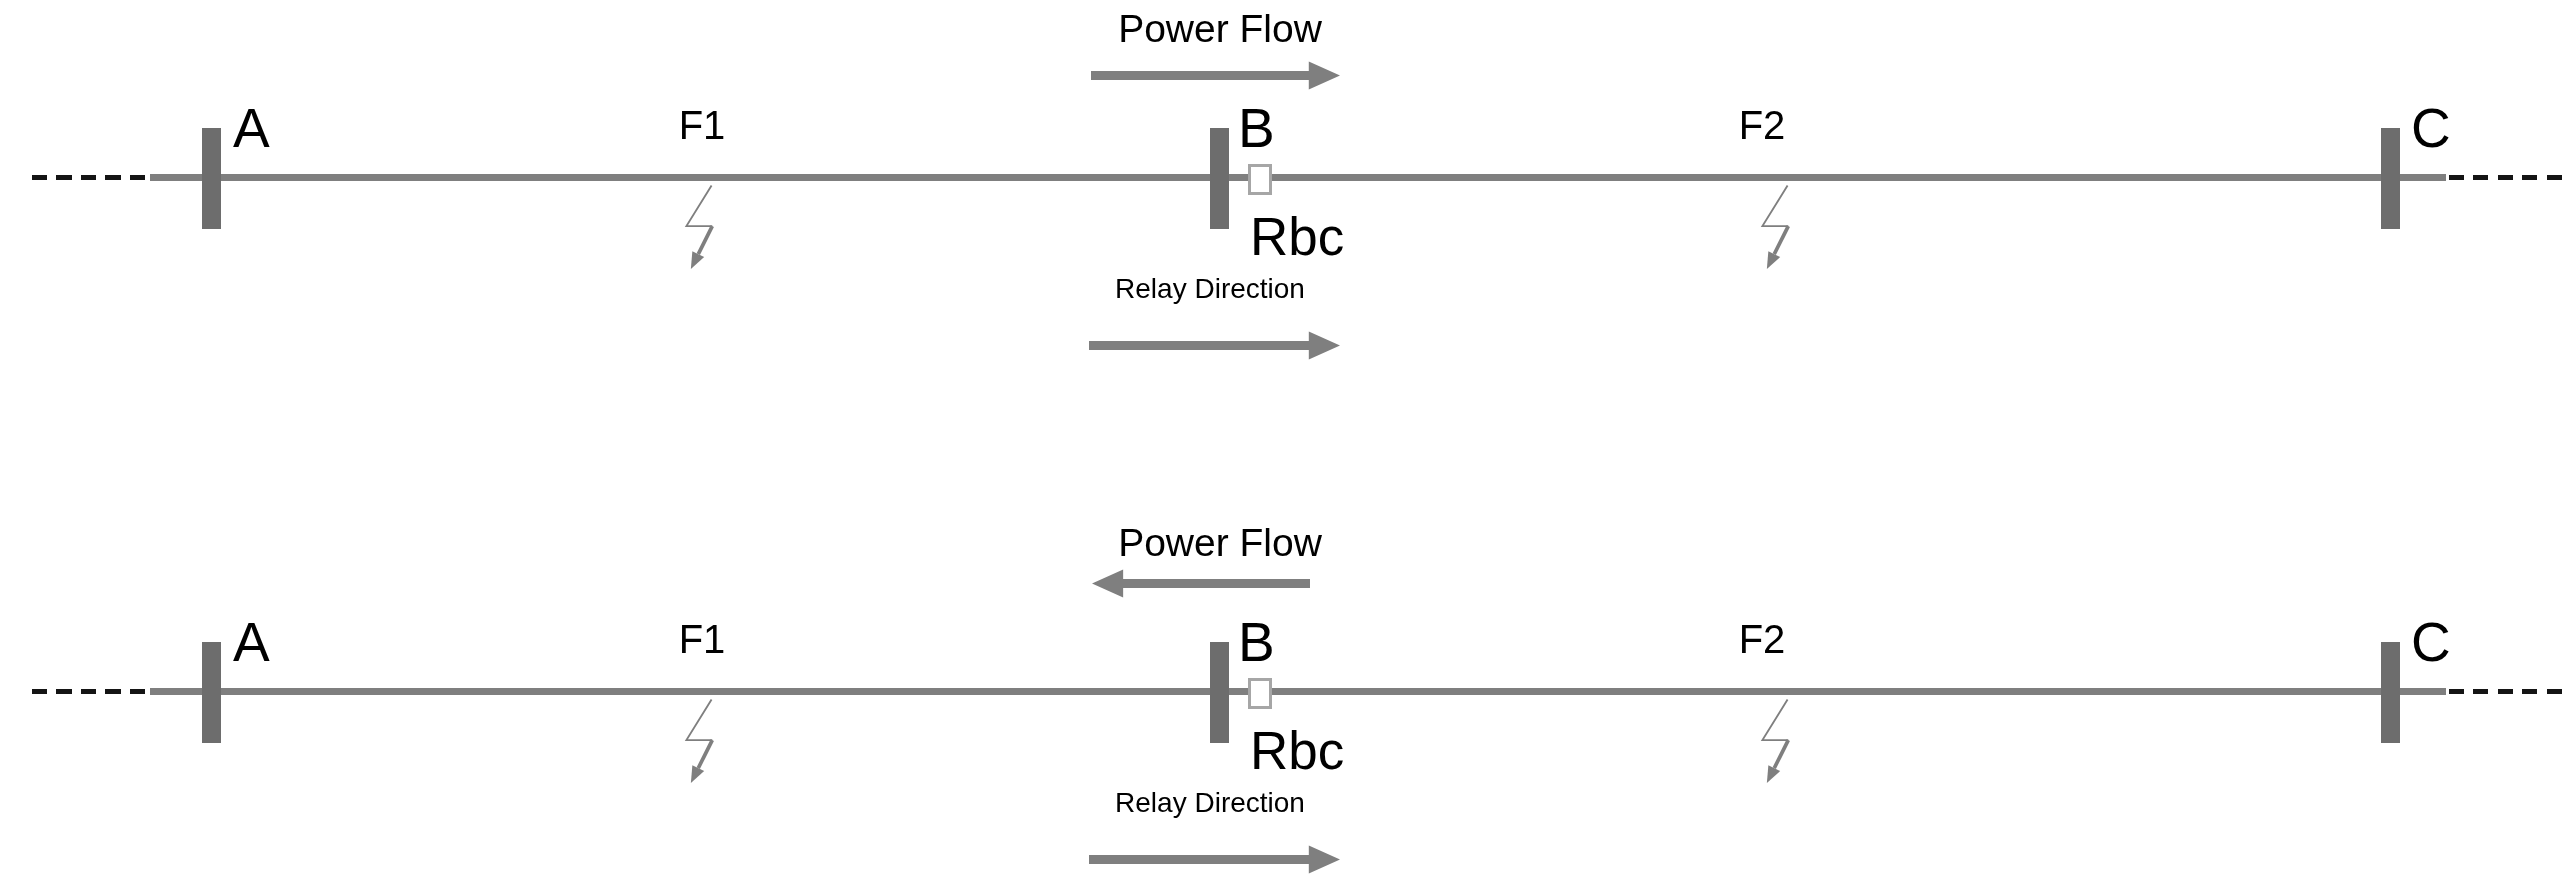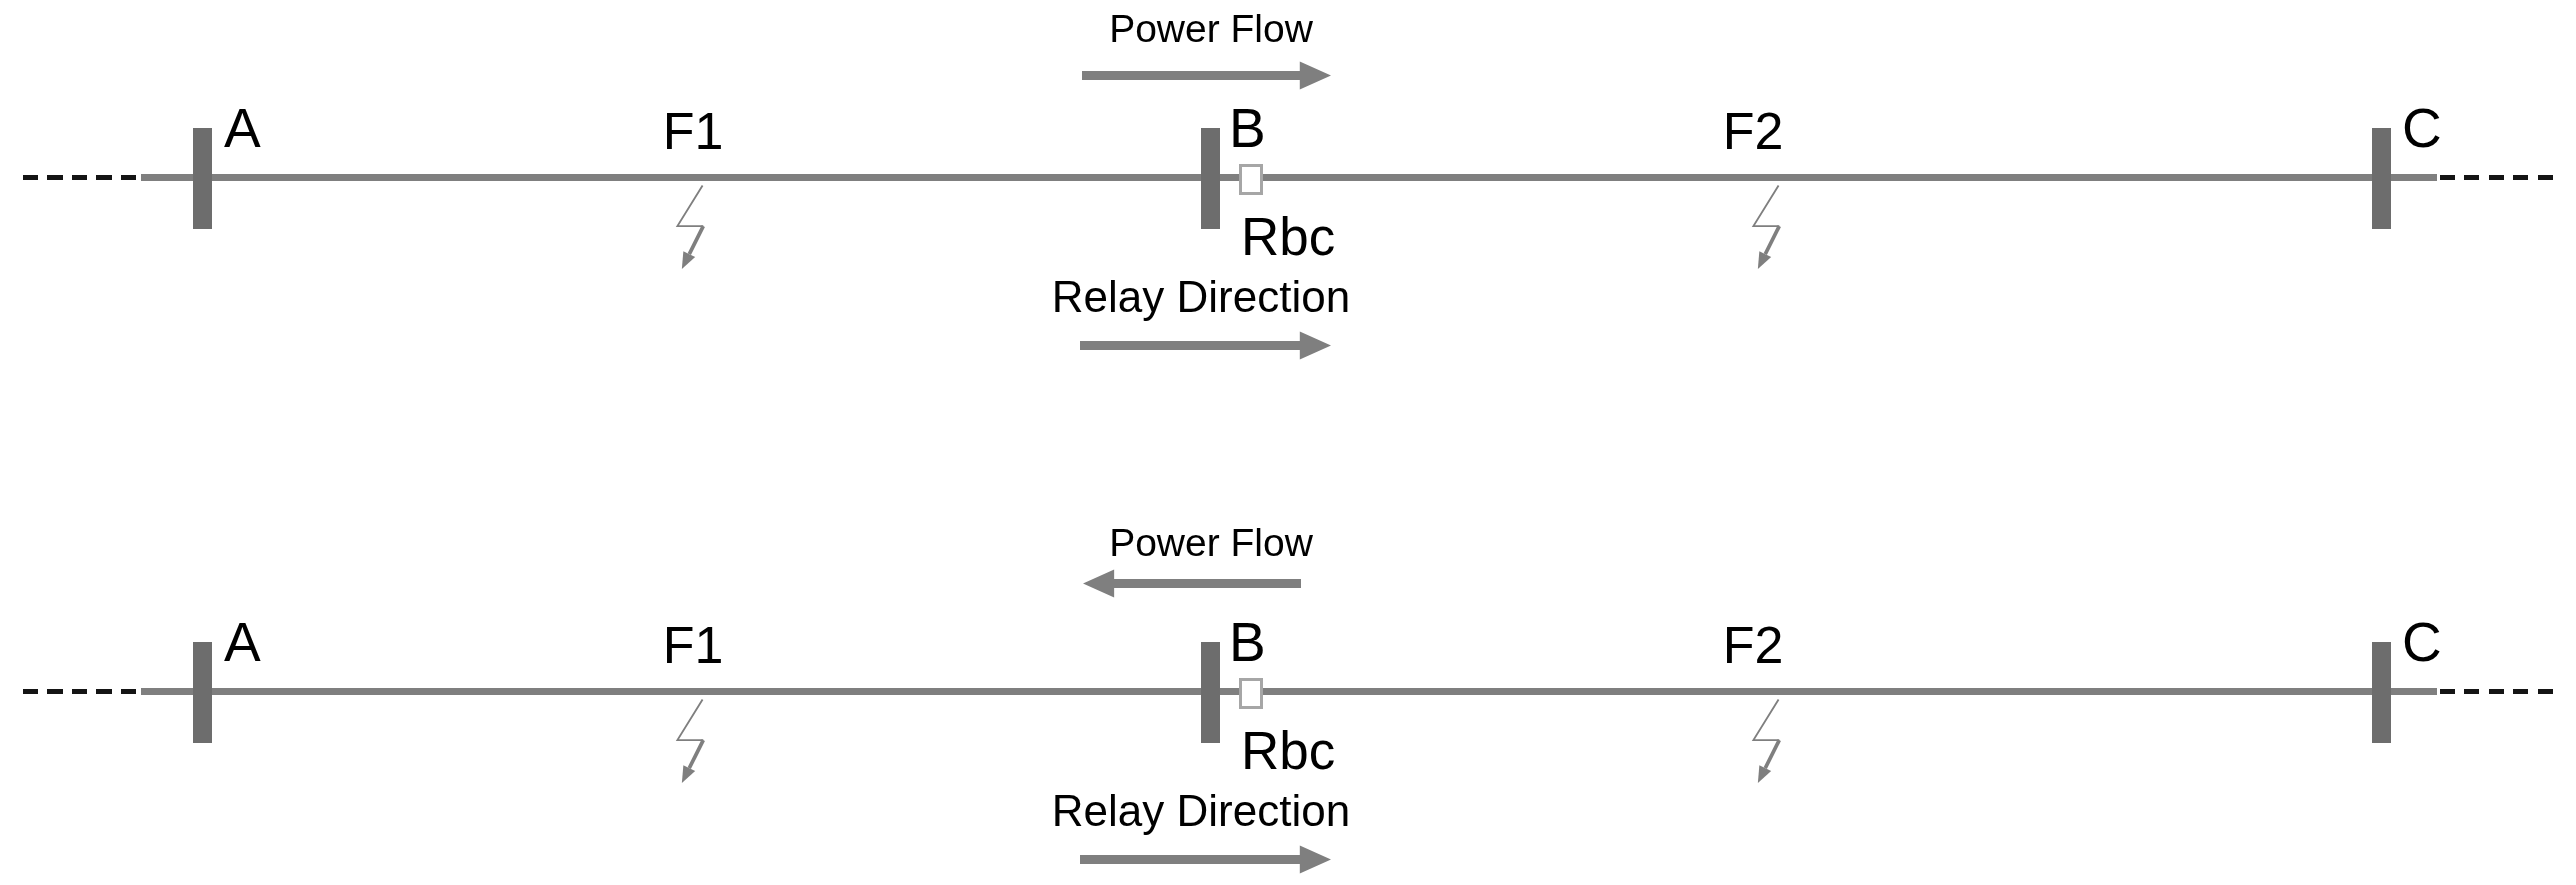--- a/index.html
+++ b/index.html
@@ -9,32 +9,32 @@
     --relay-border:#a6a6a6;
     --text-black:#000000;
     --background:#ffffff;
   }
   *{margin:0;padding:0;box-sizing:border-box}
   html,body{background:var(--background)}
   body{
     width:2576px;height:886px;position:relative;overflow:hidden;
     font-family:"Liberation Sans",sans-serif;
   }
-  .diagram{position:absolute;left:4px;width:2041px;height:416px}
+  .diagram{position:absolute;left:13px;width:2041px;height:416px}
   #d1{top:0}
   #d2{top:514px}
 
   .label{position:absolute;color:var(--text-black);white-space:nowrap;line-height:1}
   .pf-label{top:9px;left:1207px;transform:translateX(-50%);font-size:39px}
-  .rd-label{top:275px;left:1197px;transform:translateX(-50%);font-size:44px}
+  .rd-label{top:275px;left:1197px;transform:translateX(-50%);font-size:28px}
   .bus-label{top:101px;font-size:55px}
   .bus-label.a{left:220px}
   .bus-label.b{left:1225px}
   .bus-label.c{left:2398px}
-  .fault-label{top:105px;font-size:52px;transform:translateX(-50%)}
+  .fault-label{top:105px;font-size:40px;transform:translateX(-50%)}
   .fault-label.f1{left:689px}
   .fault-label.f2{left:1749px}
   .relay-label{top:210px;left:1237px;font-size:53px}
 
   .line{position:absolute;top:174px;left:137px;width:2296px;height:6.7px;background:var(--diagram-gray)}
   .dash{position:absolute;top:175px;height:5.2px;
     background:repeating-linear-gradient(to right,var(--dash-black) 0 15px,transparent 15px 24.5px)}
   .dash.left{left:18.6px;width:119px}
   .dash.right{left:2436px;width:116px}
 

